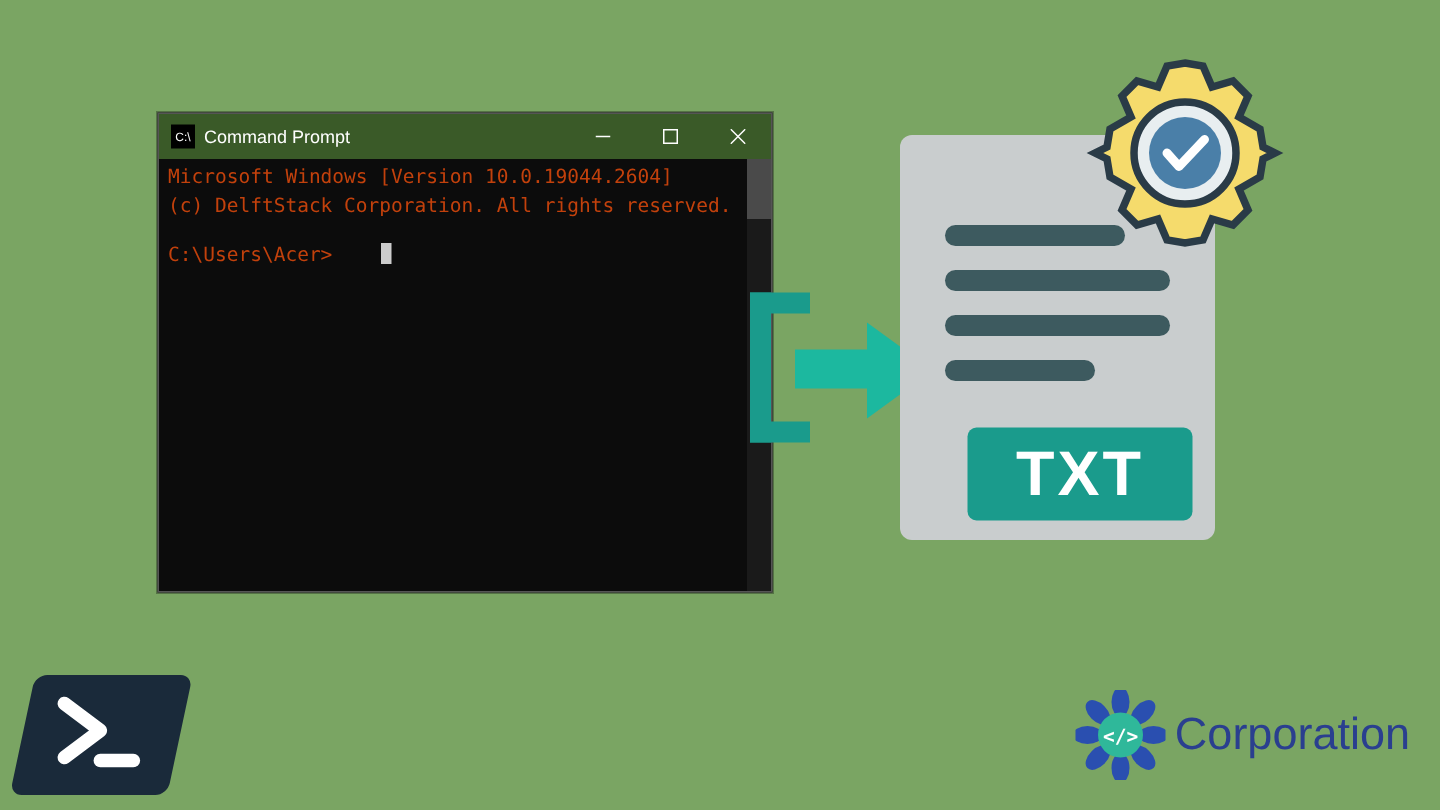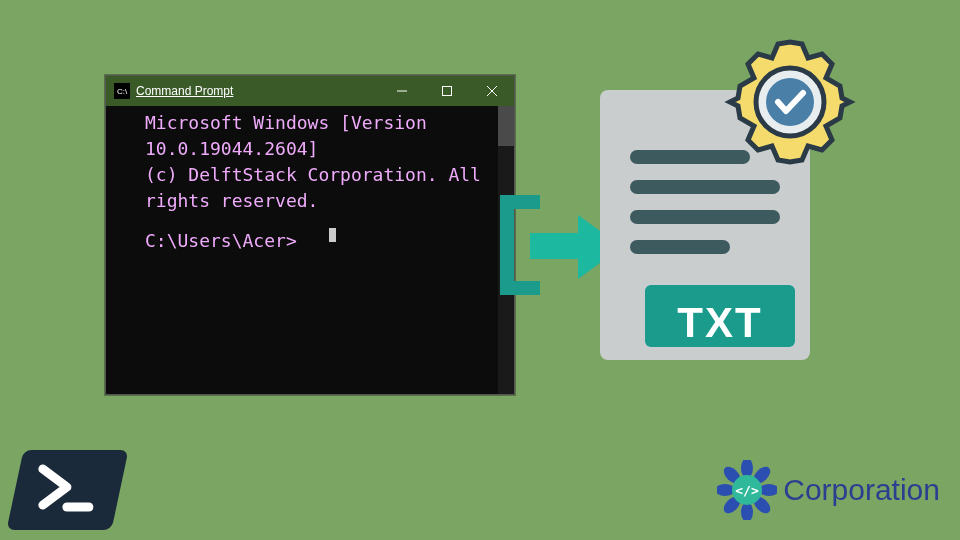--- a/index.html
+++ b/index.html
@@ -34,41 +34,40 @@
     width: 16px;
     height: 16px;
     background: #000;
     margin: 0 6px 0 8px;
     display: flex;
     align-items: center;
     justify-content: center;
     font-size: 8px;
     color: #fff;
   }
-  .cmd-title { flex: 1; text-decoration: underline; }
+  .cmd-title { flex: 1; }
   .cmd-controls {
     display: flex;
     height: 100%;
   }
   .cmd-ctrl {
     width: 45px;
     height: 100%;
     display: flex;
     align-items: center;
     justify-content: center;
     color: #fff;
   }
   .cmd-body {
     padding: 4px 6px;
-    color: #f0abfc;
-    font-size: 18px;
+    color: #c2410c;
+    font-size: 13px;
     line-height: 1.45;
     position: relative;
     height: calc(100% - 30px);
-    margin-left: 33px;
   }
   .cmd-body .prompt { display: flex; gap: 32px; }
   .cursor {
     display: inline-block;
     width: 7px;
     height: 14px;
     background: #ccc;
     margin-left: 0px;
     vertical-align: middle;
   }
@@ -157,21 +156,21 @@
   .doc-line.l4 { left: 30px; top: 150px; width: 100px; }
   .txt-badge {
     position: absolute;
     left: 645px;
     top: 285px;
     width: 150px;
     height: 62px;
     background: #1a9b8c;
     border-radius: 6px;
     display: flex;
-    align-items: flex-end;
+    align-items: center;
     justify-content: center;
     color: #fff;
     font-family: Arial, sans-serif;
     font-weight: 900;
     font-size: 42px;
     letter-spacing: 2px;
   }
   
   .gear-wrap {
     position: absolute;

